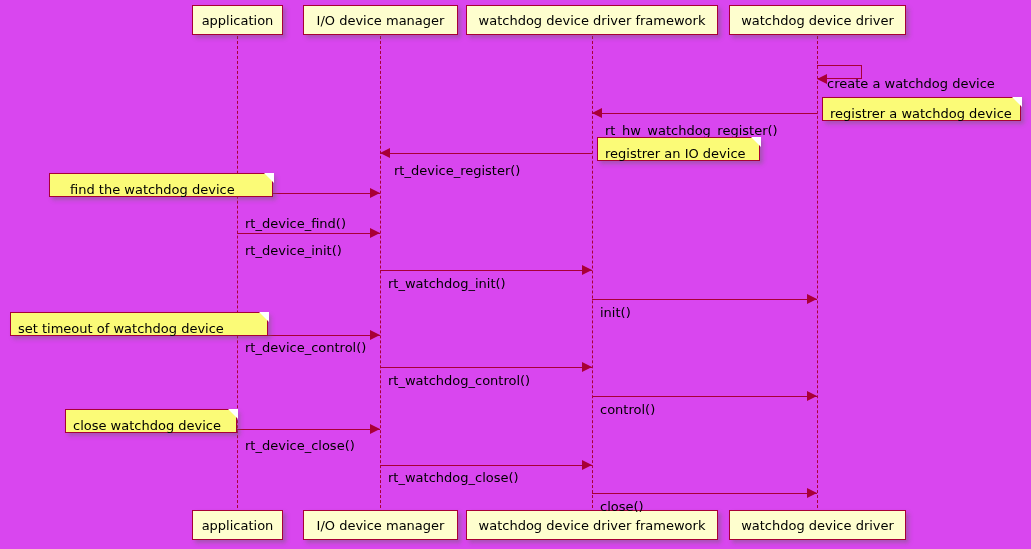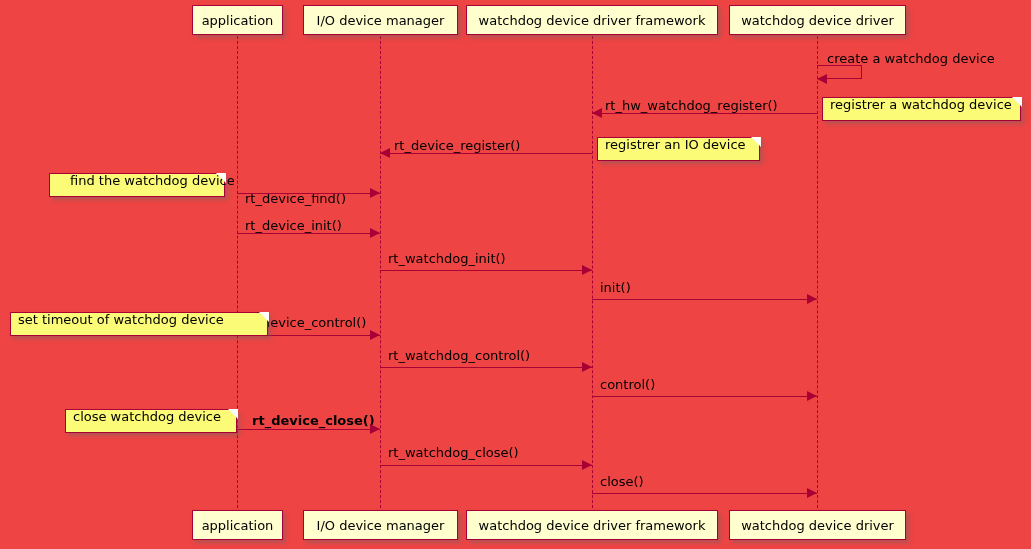--- a/index.html
+++ b/index.html
@@ -8,21 +8,21 @@
     padding: 0;
     background: #FFFFFF;
   }
   body {
     font-family: "DejaVu Sans", sans-serif;
   }
   #diagram {
     position: relative;
     width: 1031px;
     height: 549px;
-    background: #ef4444;
+    background: #d946ef;
     overflow: hidden;
   }
 
   
   .participant {
     position: absolute;
     box-sizing: border-box;
     background: #FEFECE;
     border: 1.5px solid #A80036;
     color: #000000;
@@ -62,41 +62,42 @@
   }
   .arrow-head.left {
     border-right: 10px solid #A80036;
   }
   .msg-label {
     position: absolute;
     font-size: 13px;
     color: #000000;
     white-space: nowrap;
     line-height: 1;
+    margin-top: 25px;
   }
   .self-box {
     position: absolute;
     box-sizing: border-box;
     border: 1.5px solid #A80036;
     border-left: none;
     background: transparent;
   }
 
   
   .note {
     position: absolute;
     box-sizing: border-box;
     background: #FBFB77;
     border: 1.5px solid #A80036;
     color: #000000;
     font-size: 13px;
     line-height: 1;
     white-space: nowrap;
     display: flex;
-    align-items: flex-start;
+    align-items: flex-end;
     padding: 0 7px;
     height: 24px;
     box-shadow: 3px 3px 4px rgba(100,100,100,0.42);
   }
   .note .fold {
     position: absolute;
     top: -1.5px;
     right: -1.5px;
     width: 0;
     height: 0;
@@ -173,21 +174,21 @@
   <div class="arrow-head right" style="left:370px; top:330px;"></div>
 
   <div class="msg-label" style="left:388px; top:349px;">rt_watchdog_control()</div>
   <div class="msg-line" style="left:380px; top:367px; width:212px;"></div>
   <div class="arrow-head right" style="left:582px; top:362px;"></div>
 
   <div class="msg-label" style="left:600px; top:378px;">control()</div>
   <div class="msg-line" style="left:592px; top:396px; width:225px;"></div>
   <div class="arrow-head right" style="left:807px; top:391px;"></div>
 
-  <div class="msg-label" style="left:252px; top:414px;font-weight:bold;">rt_device_close()</div>
+  <div class="msg-label" style="left:245px; top:414px;">rt_device_close()</div>
   <div class="msg-line" style="left:237px; top:429px; width:143px;"></div>
   <div class="arrow-head right" style="left:370px; top:424px;"></div>
 
   <div class="msg-label" style="left:388px; top:446px;">rt_watchdog_close()</div>
   <div class="msg-line" style="left:380px; top:465px; width:212px;"></div>
   <div class="arrow-head right" style="left:582px; top:460px;"></div>
 
   <div class="msg-label" style="left:600px; top:475px;">close()</div>
   <div class="msg-line" style="left:592px; top:493px; width:225px;"></div>
   <div class="arrow-head right" style="left:807px; top:488px;"></div>
@@ -195,21 +196,21 @@
   <div class="note" style="left:822px; top:97px; width:199px;">
     <span>registrer a watchdog device</span>
     <span class="fold"></span>
   </div>
 
   <div class="note" style="left:597px; top:137px; width:163px;">
     <span>registrer an IO device</span>
     <span class="fold"></span>
   </div>
 
-  <div class="note" style="left:49px; top:173px; width:176px;padding-left:20px;">
+  <div class="note" style="left:49px; top:173px; width:224px;padding-left:20px;">
     <span>find the watchdog device</span>
     <span class="fold"></span>
   </div>
 
 
   <div class="note" style="left:10px; top:312px; width:258px;">
     <span>set timeout of watchdog device</span>
     <span class="fold"></span>
   </div>
 

